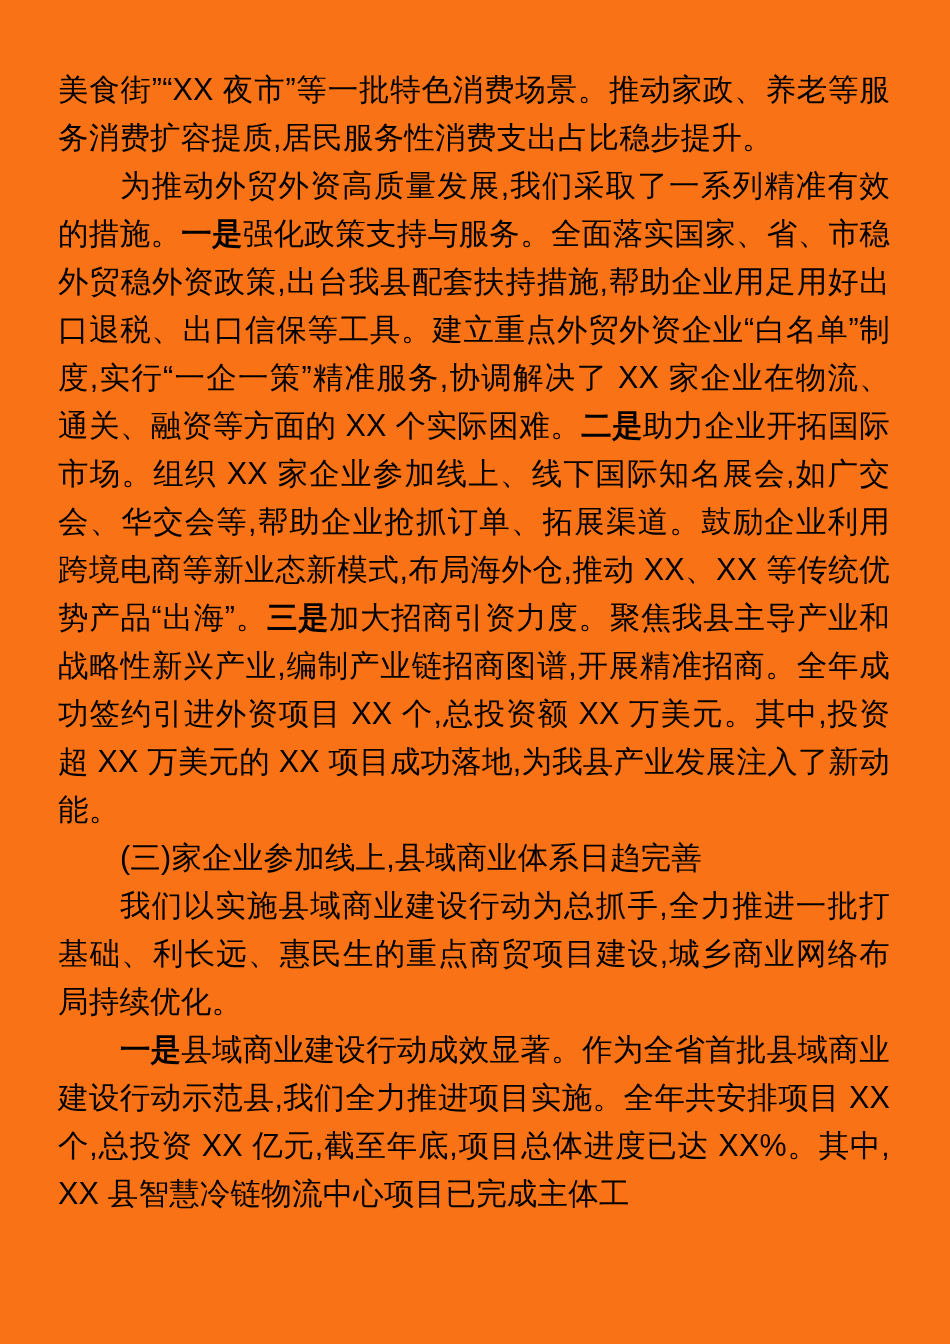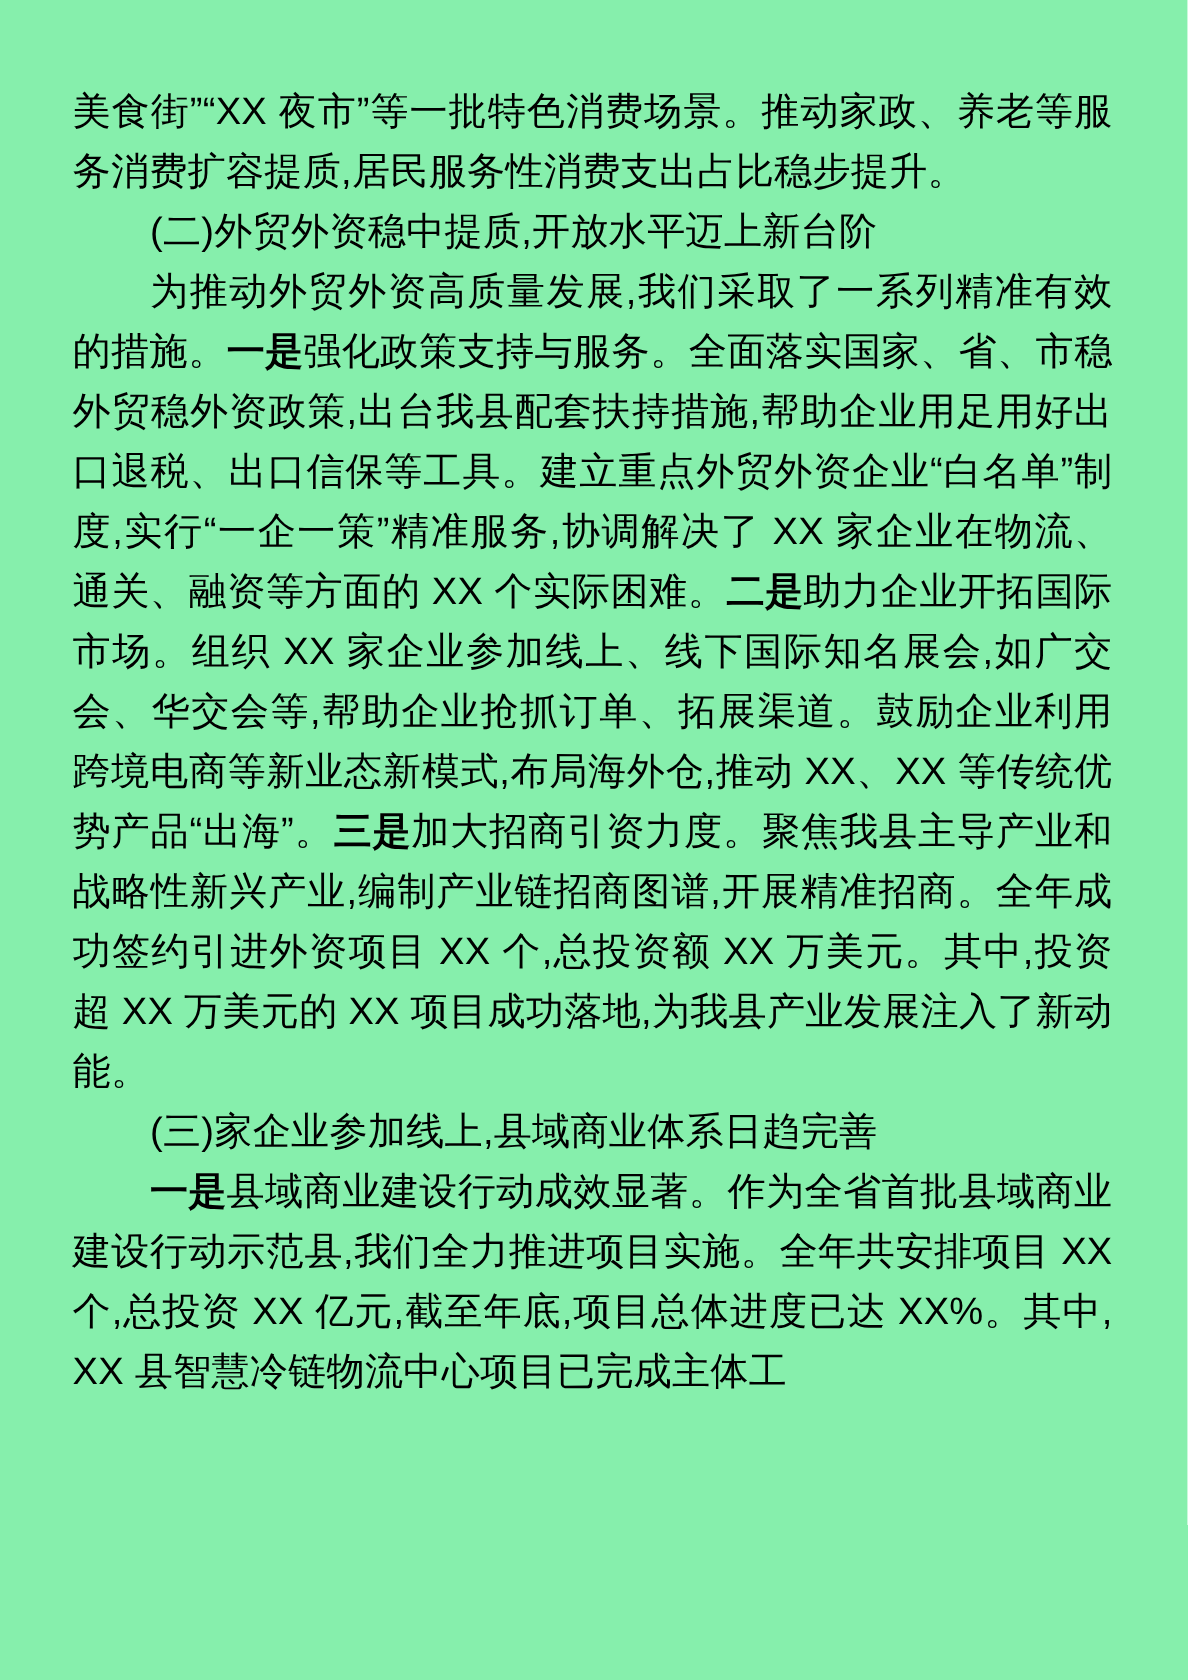--- a/index.html
+++ b/index.html
@@ -11,21 +11,21 @@
     width: 950px;
     height: 1344px;
     font-family: "Liberation Sans", "DejaVu Sans", sans-serif;
     color: #000000;
     overflow: hidden;
   }
   #page {
     position: relative;
     width: 950px;
     height: 1344px;
-    background: #86efac;
+    background: #f97316;
     box-sizing: border-box;
     padding: 65px 60px 0 58px;
   }
   .doc-body {
     width: 832px;
   }
   p.para {
     margin: 0;
     padding: 0;
     font-size: 30.5px;
@@ -50,18 +50,18 @@
     letter-spacing: 0;
     margin-top: 35px;
   }
 </style>
 </head>
 <body>
 
 <div id="page">
   <div class="doc-body" id="doc-body">
       <p class="para"><span>美食街”“XX 夜市”等一批特色消费场景。推动家政、养老等服务消费扩容提质,居民服务性消费支出占比稳步提升。</span></p>
-      <p class="para indent heading"><span>(二)外贸外资稳中提质,开放水平迈上新台阶</span></p>
       <p class="para indent"><span>为推动外贸外资高质量发展,我们采取了一系列精准有效的措施。</span><b class="em">一是</b><span>强化政策支持与服务。全面落实国家、省、市稳外贸稳外资政策,出台我县配套扶持措施,帮助企业用足用好出口退税、出口信保等工具。建立重点外贸外资企业“白名单”制度,实行“一企一策”精准服务,协调解决了 XX 家企业在物流、通关、融资等方面的 XX 个实际困难。</span><b class="em">二是</b><span>助力企业开拓国际市场。组织 XX 家企业参加线上、线下国际知名展会,如广交会、华交会等,帮助企业抢抓订单、拓展渠道。鼓励企业利用跨境电商等新业态新模式,布局海外仓,推动 XX、XX 等传统优势产品“出海”。</span><b class="em">三是</b><span>加大招商引资力度。聚焦我县主导产业和战略性新兴产业,编制产业链招商图谱,开展精准招商。全年成功签约引进外资项目 XX 个,总投资额 XX 万美元。其中,投资超 XX 万美元的 XX 项目成功落地,为我县产业发展注入了新动能。</span></p>
       <p class="para indent heading"><span>(三)家企业参加线上,县域商业体系日趋完善</span></p>
+      <p class="para indent"><span>我们以实施县域商业建设行动为总抓手,全力推进一批打基础、利长远、惠民生的重点商贸项目建设,城乡商业网络布局持续优化。</span></p>
       <p class="para indent"><b class="em">一是</b><span>县域商业建设行动成效显著。作为全省首批县域商业建设行动示范县,我们全力推进项目实施。全年共安排项目 XX 个,总投资 XX 亿元,截至年底,项目总体进度已达 XX%。其中,XX 县智慧冷链物流中心项目已完成主体工</span></p>
     </div>
 </div>
 
 </body></html>

